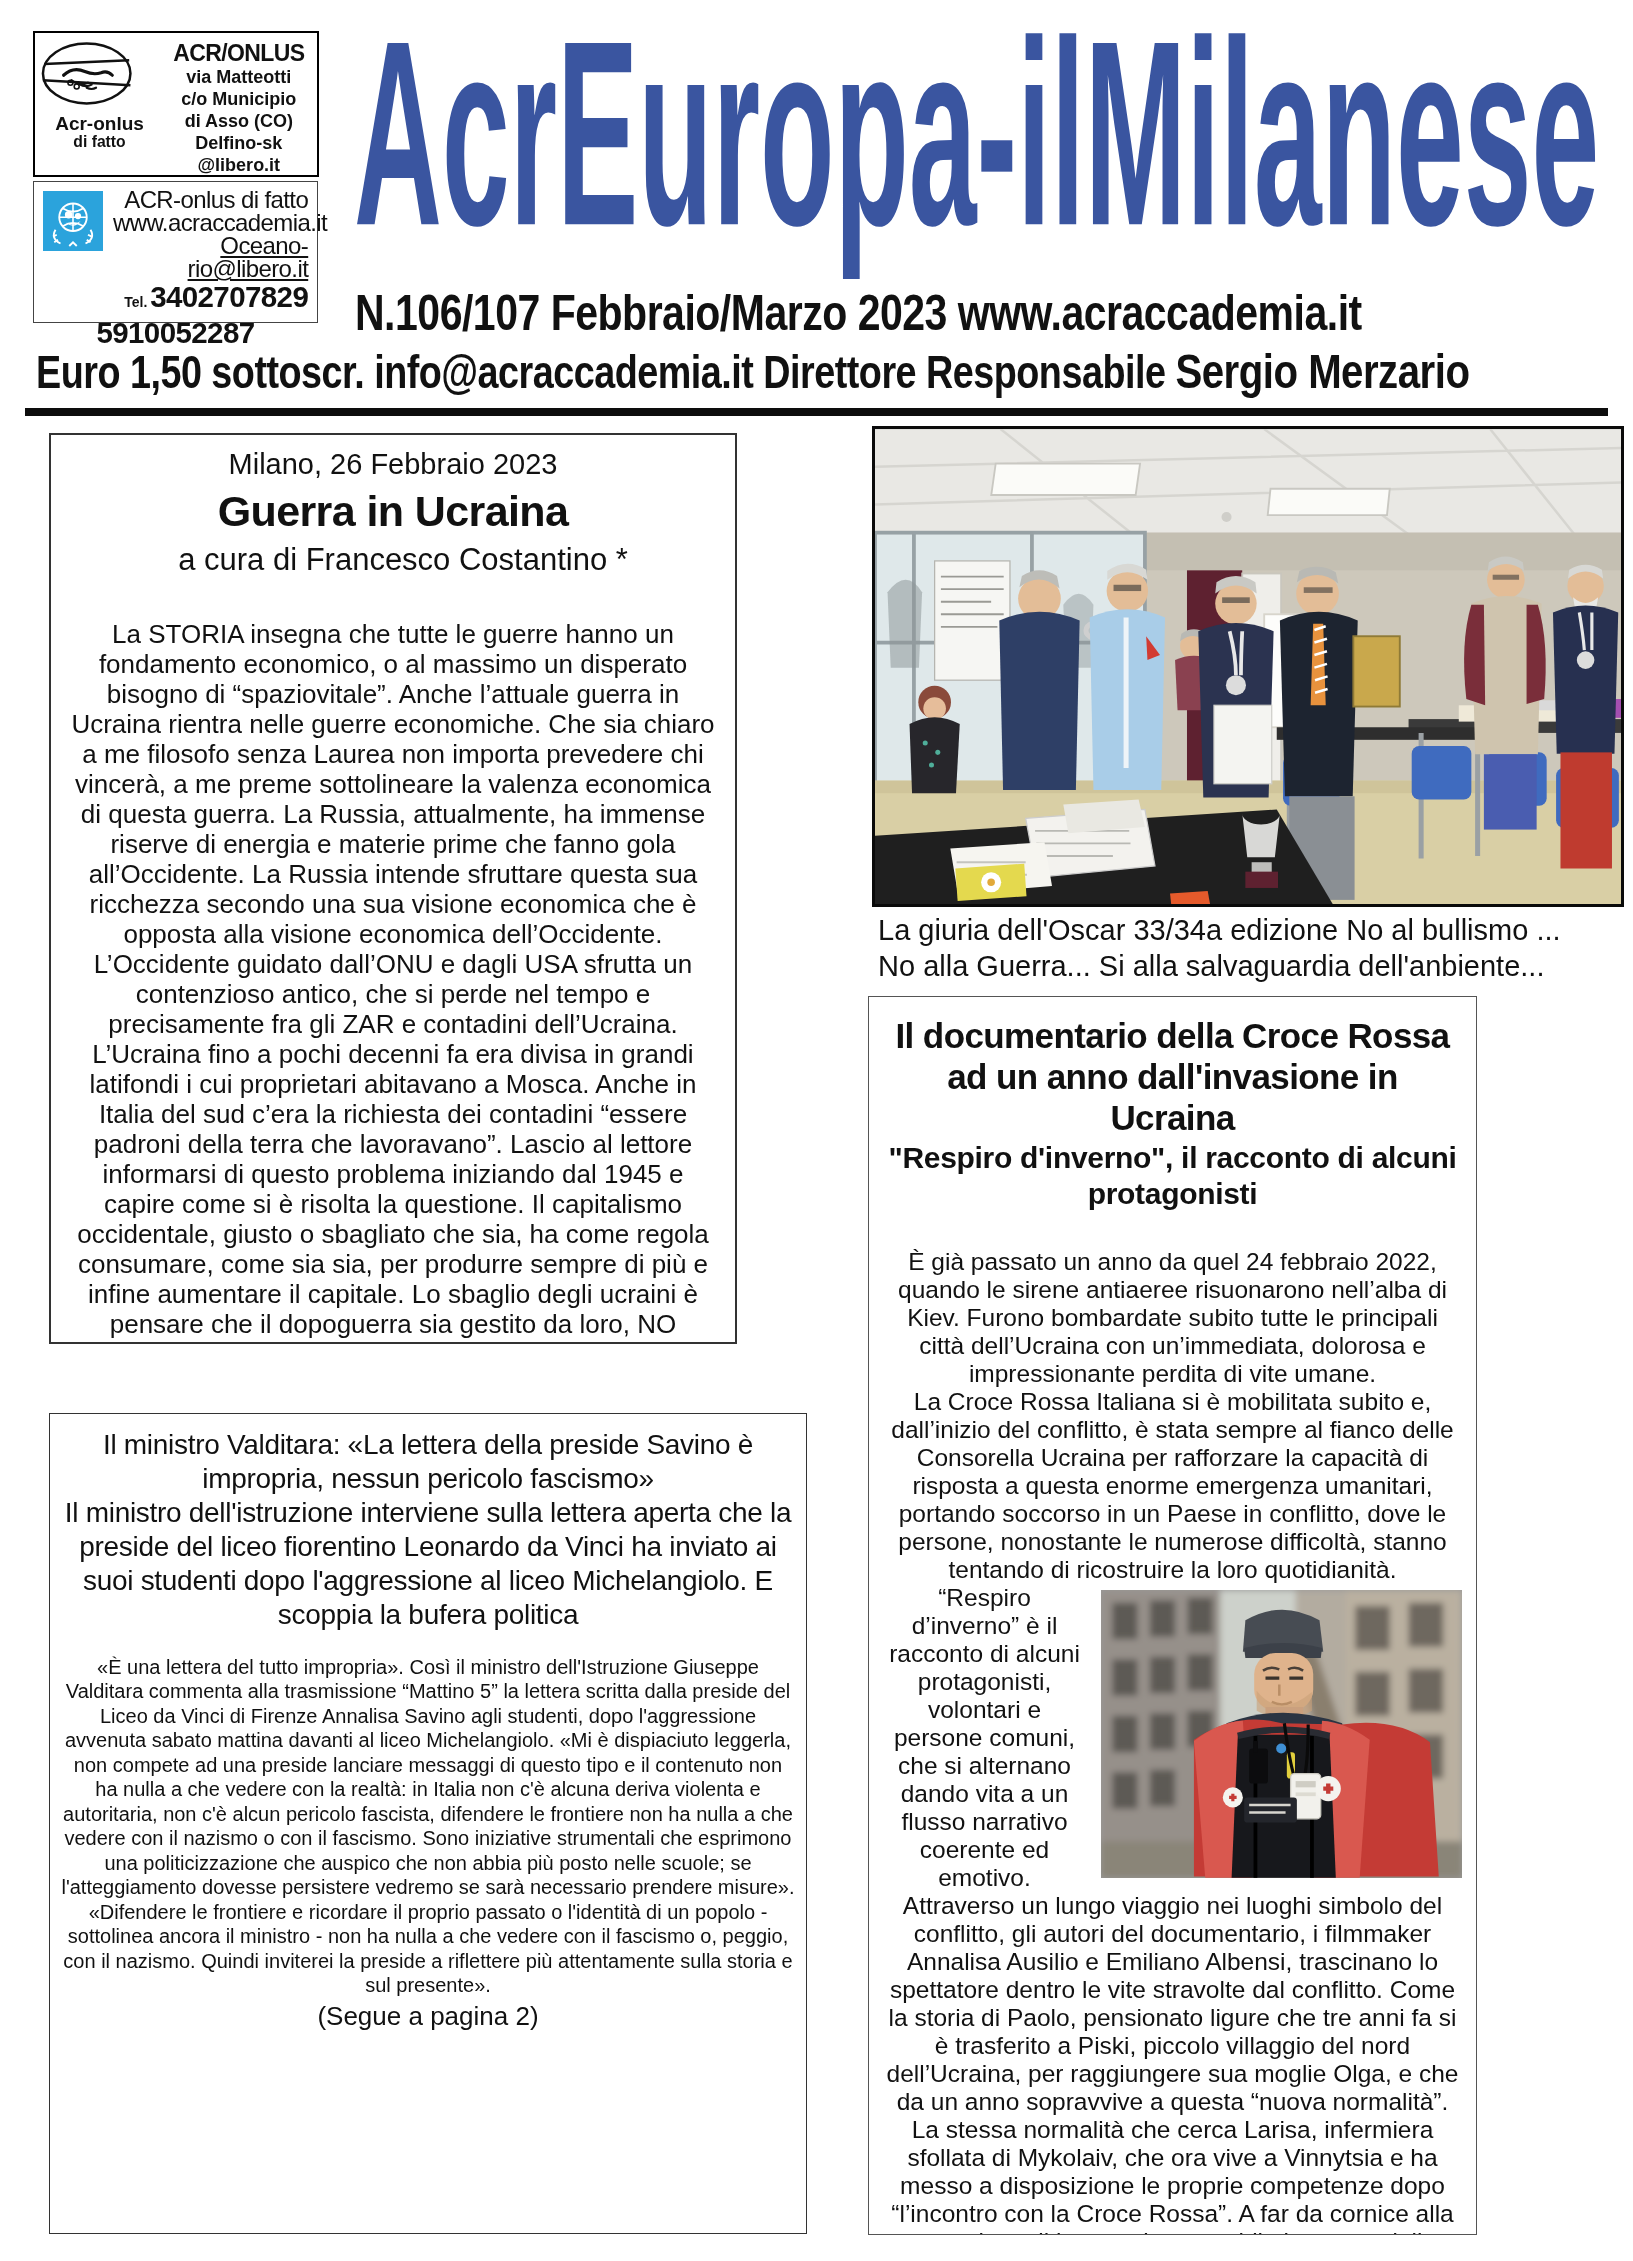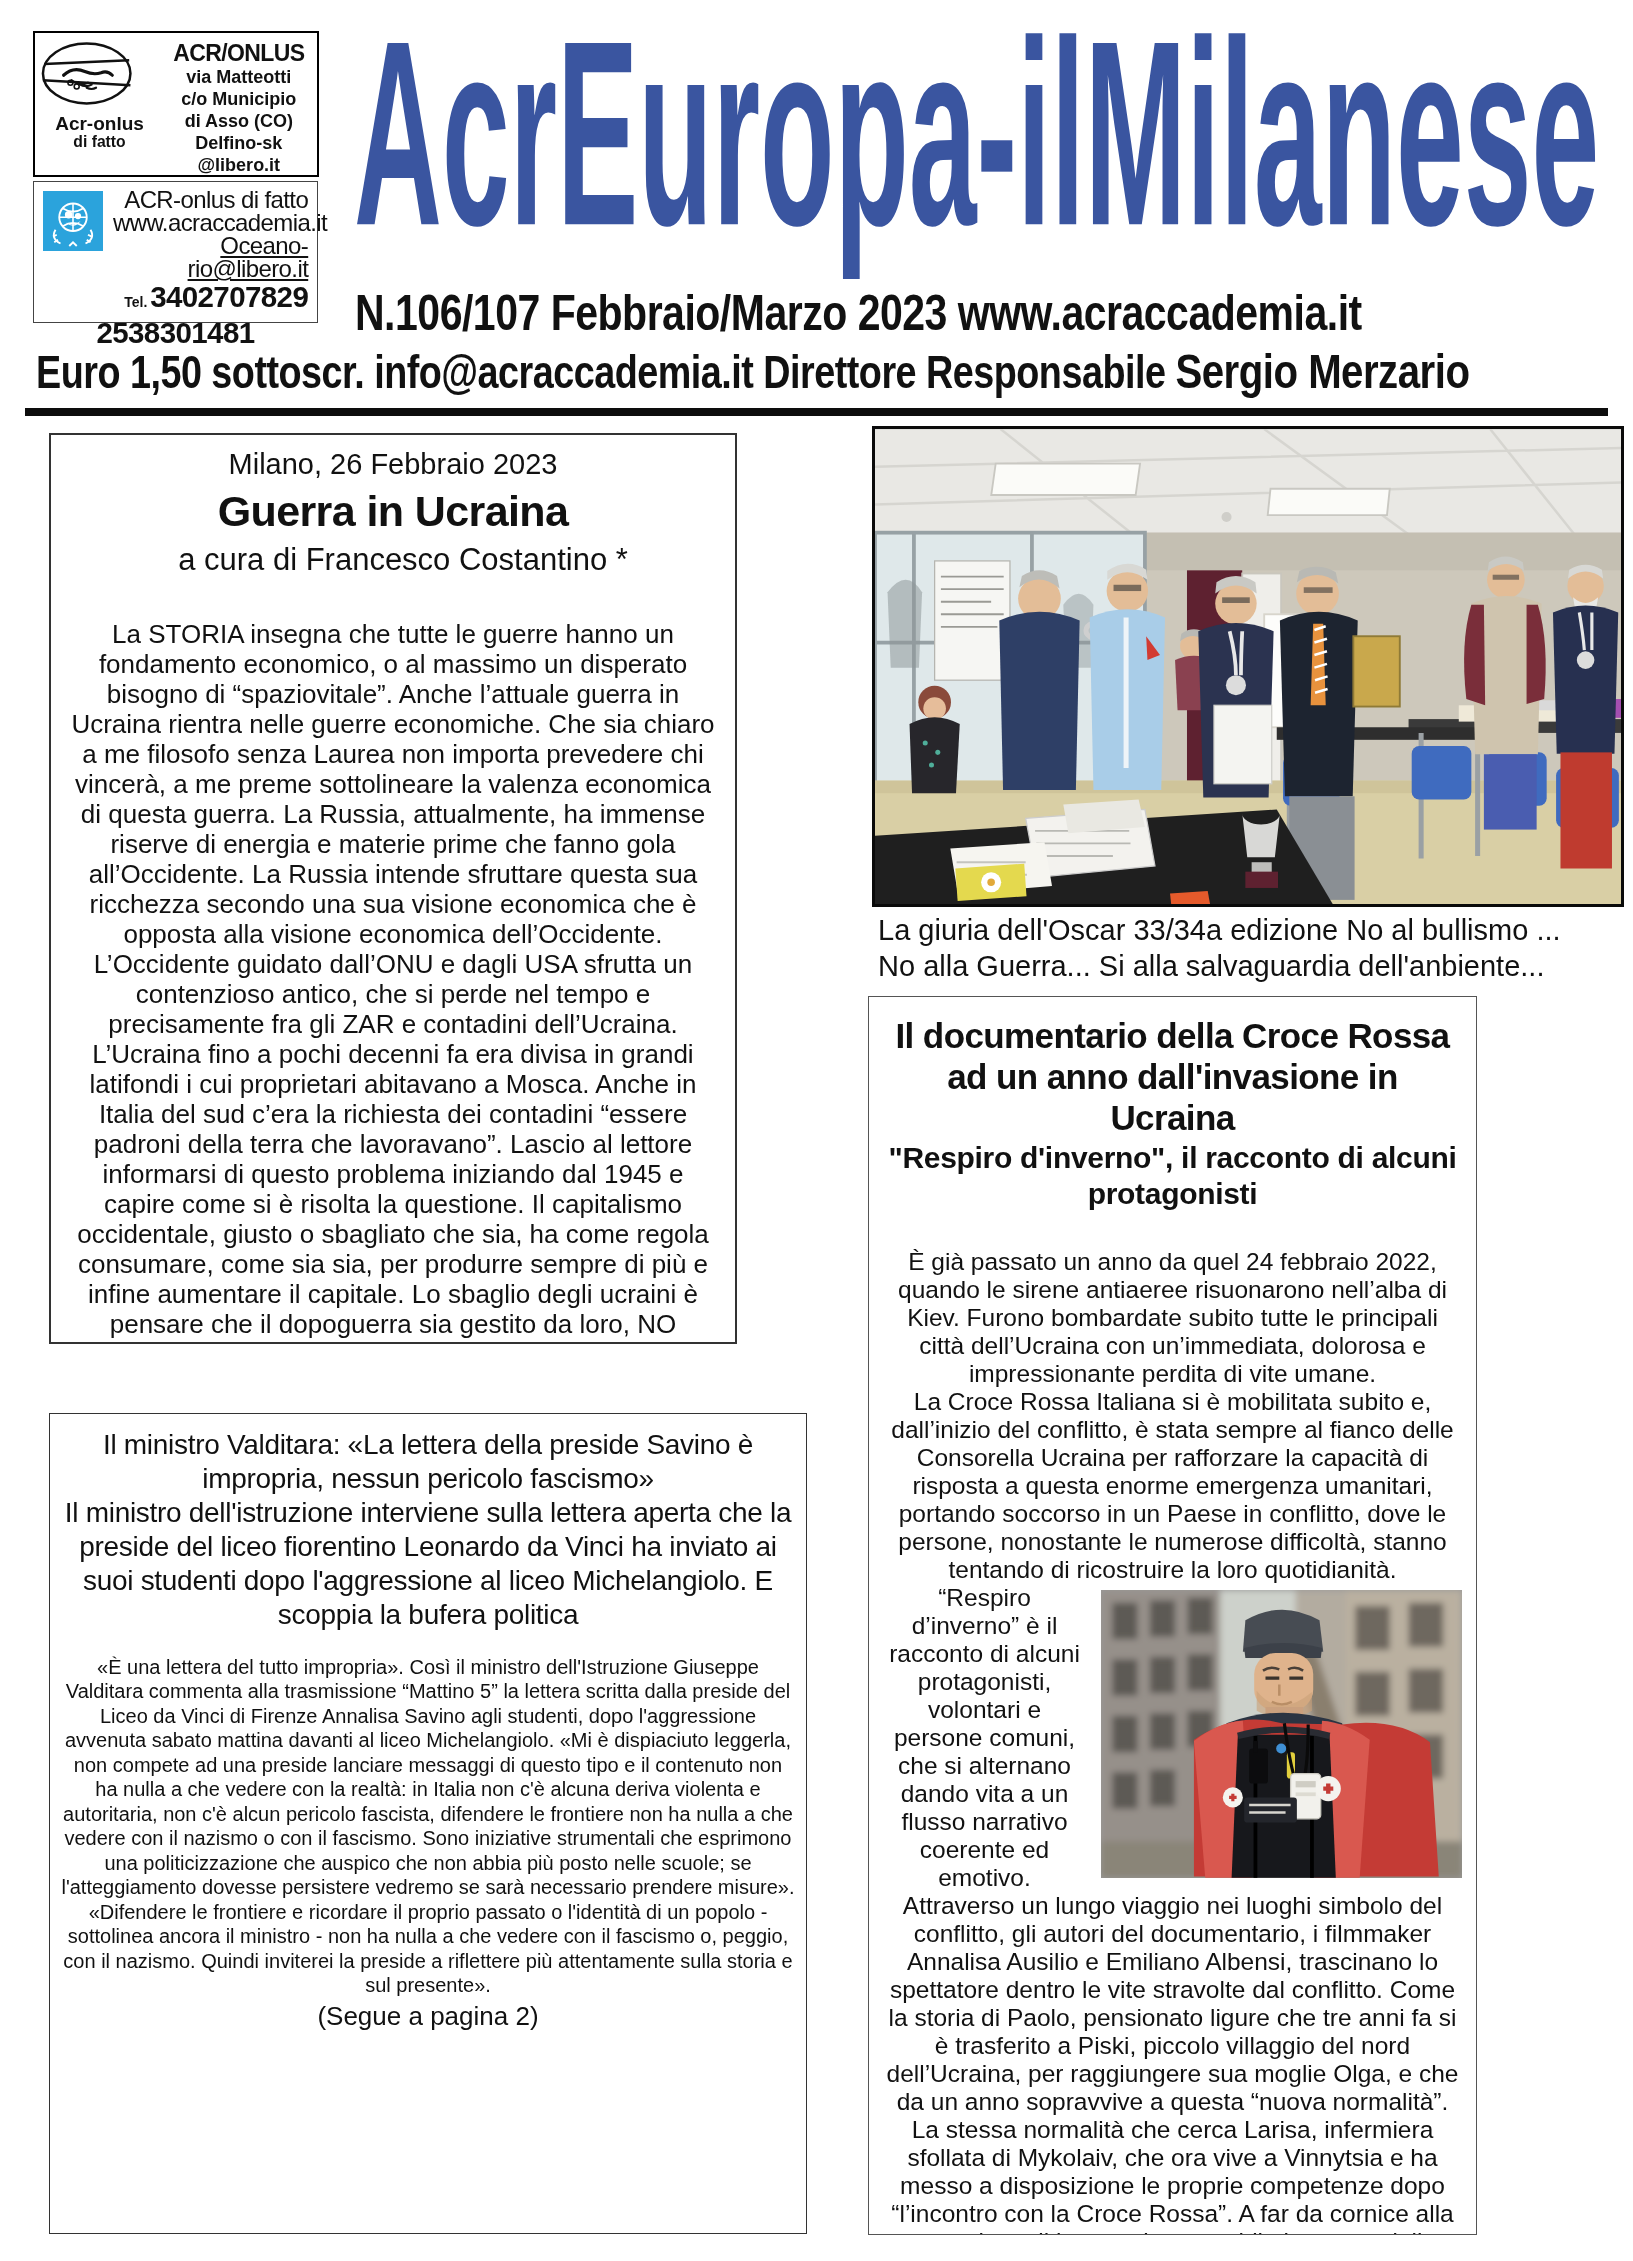--- a/index.html
+++ b/index.html
@@ -98,21 +98,21 @@
         <path d="M22 70 l-6 3 M24 78 l-6 4 M72 70 l6 3 M70 78 l6 4" stroke="#fff" stroke-width="3" fill="none"></path>
         <path d="M42 88 l6 -6 6 6" stroke="#fff" stroke-width="3" fill="none"></path>
       </svg>
     </div>
     <div class="mh2-right">
       <div class="mh2-line">ACR-onlus di fatto</div>
       <div class="mh2-line">www.acraccademia.it</div>
       <div class="mh2-line mh2-underline">Oceano-rio@libero.it</div>
       <div class="telrow"><span class="tel-label">Tel.</span> <span class="tel-big">3402707829</span></div>
     </div>
-    <div class="phone2">2538301481</div>
+    <div class="phone2">5910052287</div>
   </div>
 
   <div class="abs" style="left:352px;top:16.3px;width:1253px;height:271px;">
     <svg width="1253" height="271" viewBox="0 0 1995 432">
       <text x="2" y="332" font-family="Liberation Sans, sans-serif" font-size="420" font-weight="bold" fill="#3a55a0" textLength="1985" lengthAdjust="spacingAndGlyphs">AcrEuropa-ilMilanese</text>
     </svg>
   </div>
 
   <div class="issue-line">N.106/107 Febbraio/Marzo 2023  www.acraccademia.it</div>
   <div class="euro-line"><span>Euro 1,50 sottoscr.  info@acraccademia.it Direttore Responsabile </span><span class="director">Sergio Merzario</span></div>

